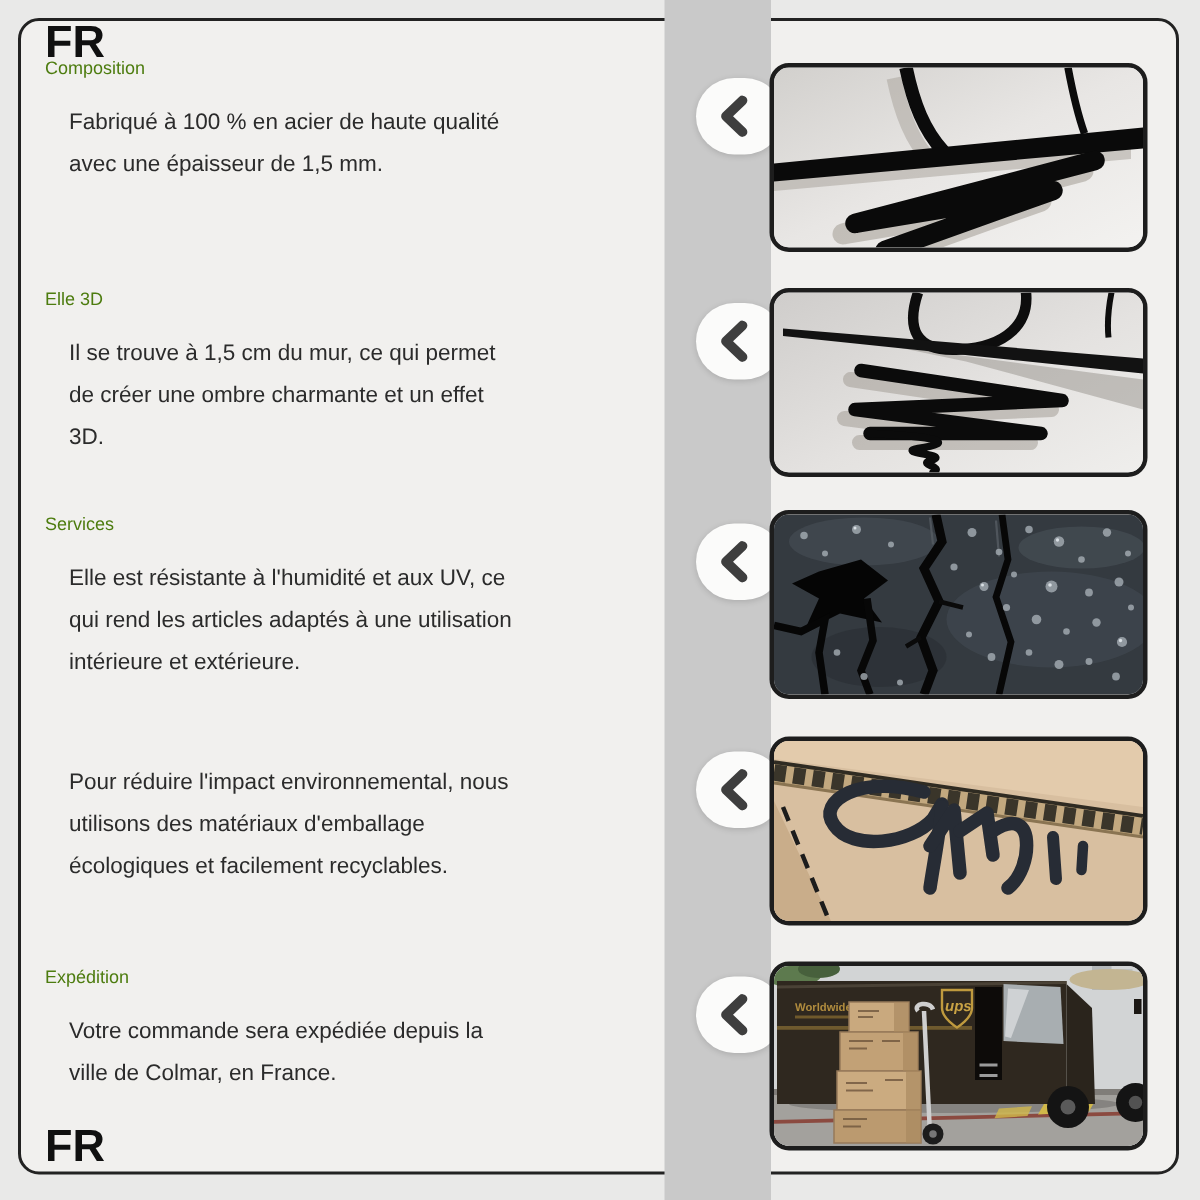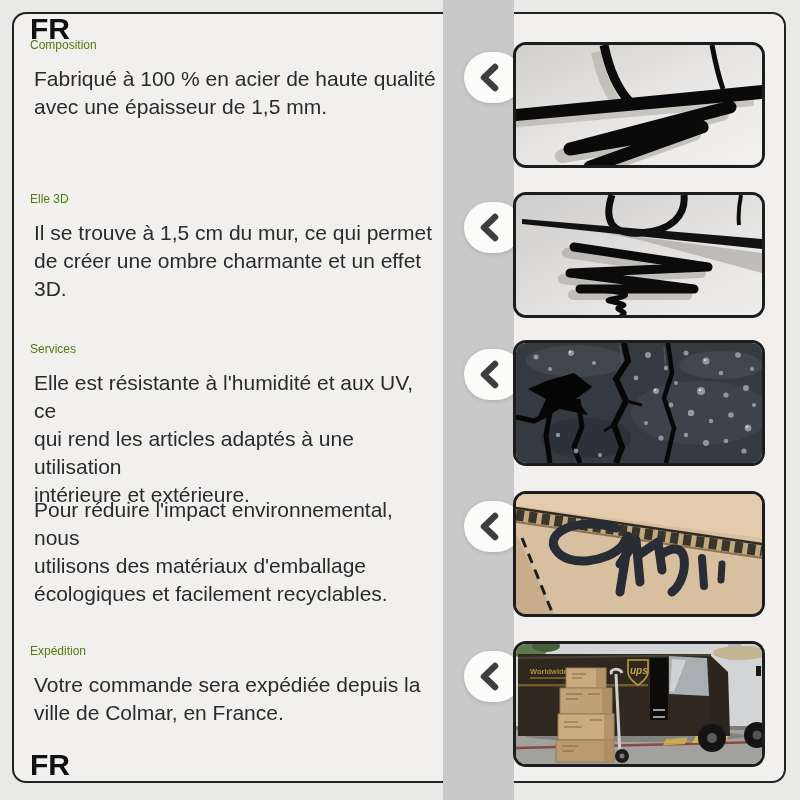--- a/index.html
+++ b/index.html
@@ -15,21 +15,21 @@
   }
   .gray-strip{
     position:absolute;left:443px;top:0;width:71px;height:800px;
     background:#c9c9c9;z-index:2;
   }
   .text-section{position:absolute;left:30px;width:410px;z-index:1;}
   .text-section h2{
     margin:0 0 13px 0;font-size:12px;font-weight:400;color:#4d7c0f;
   }
   .text-section p{
-    margin:4px;font-size:21px;line-height:28px;color:#2b2b2b;
+    margin:16px;font-size:15px;line-height:28px;color:#2b2b2b;
     white-space:pre-line;
   }
   .fr-badge{
     position:absolute;left:30px;width:408px;
     font-size:30px;font-weight:700;color:#101010;z-index:1;
   }
   .thumb{
     position:absolute;left:513px;width:252px;height:126px;
     box-sizing:border-box;border:3px solid #1d1d1d;border-radius:13px;
     overflow:hidden;z-index:4;margin:0;background:#ddd;

